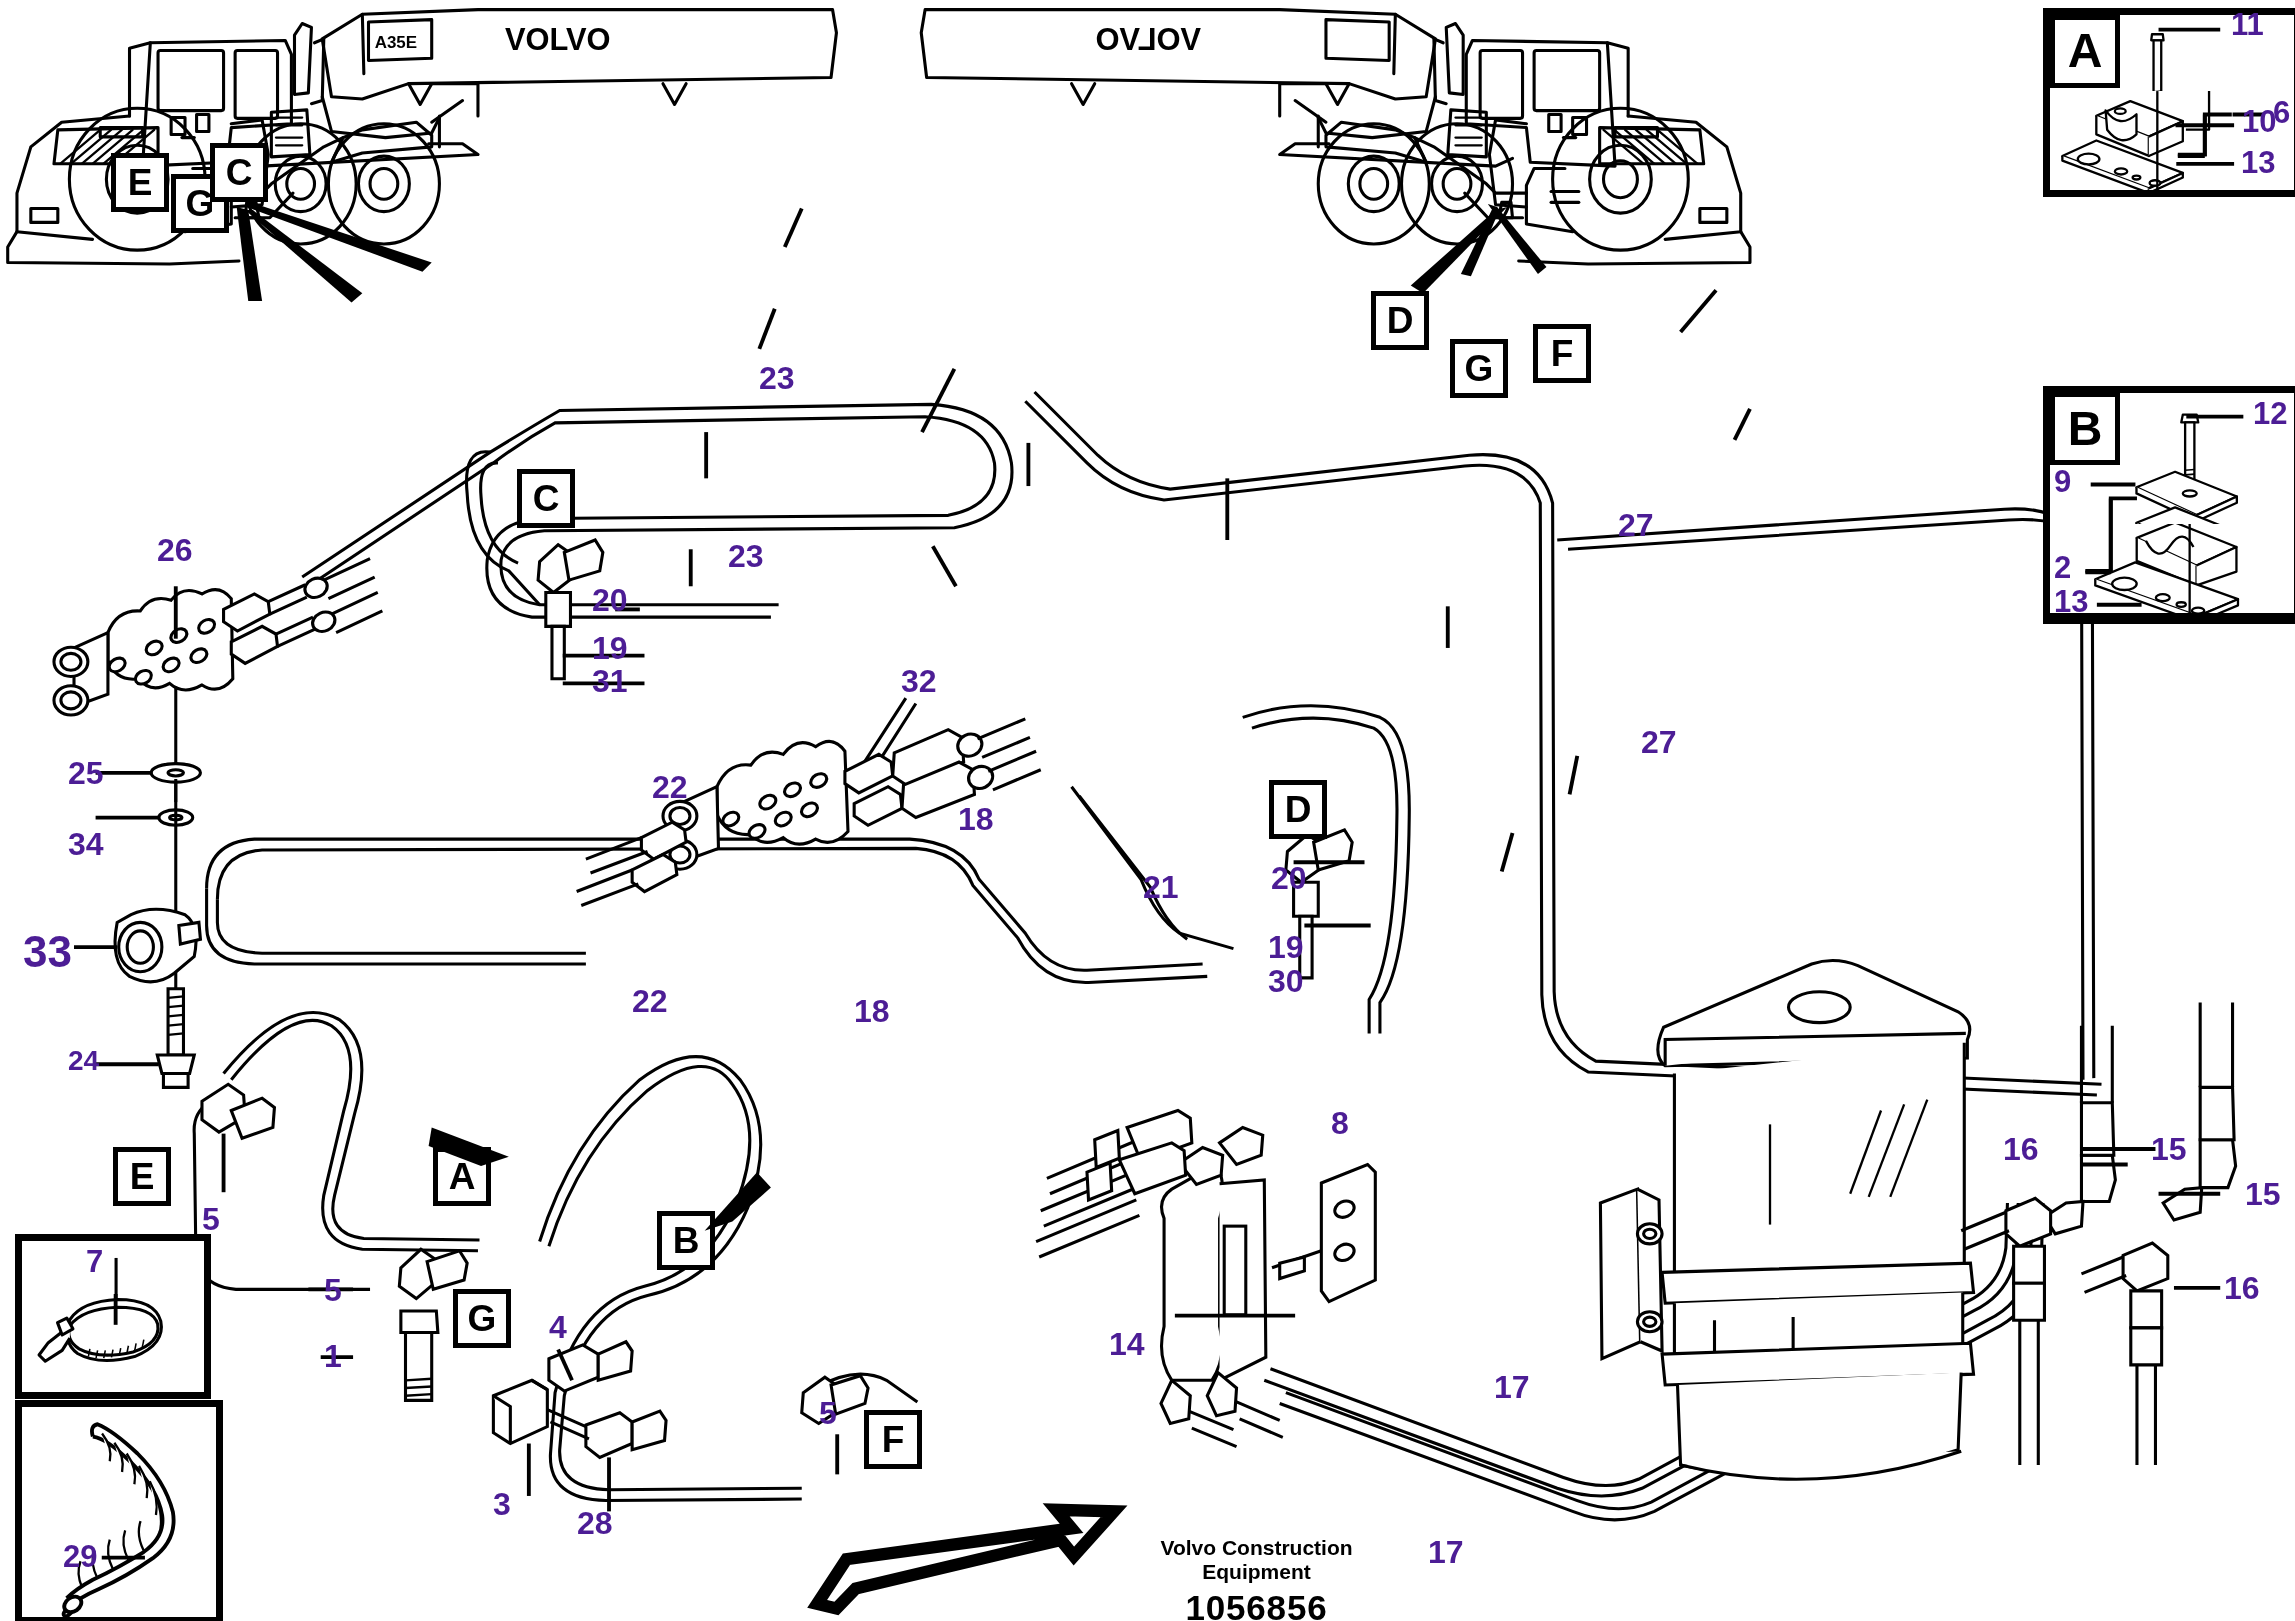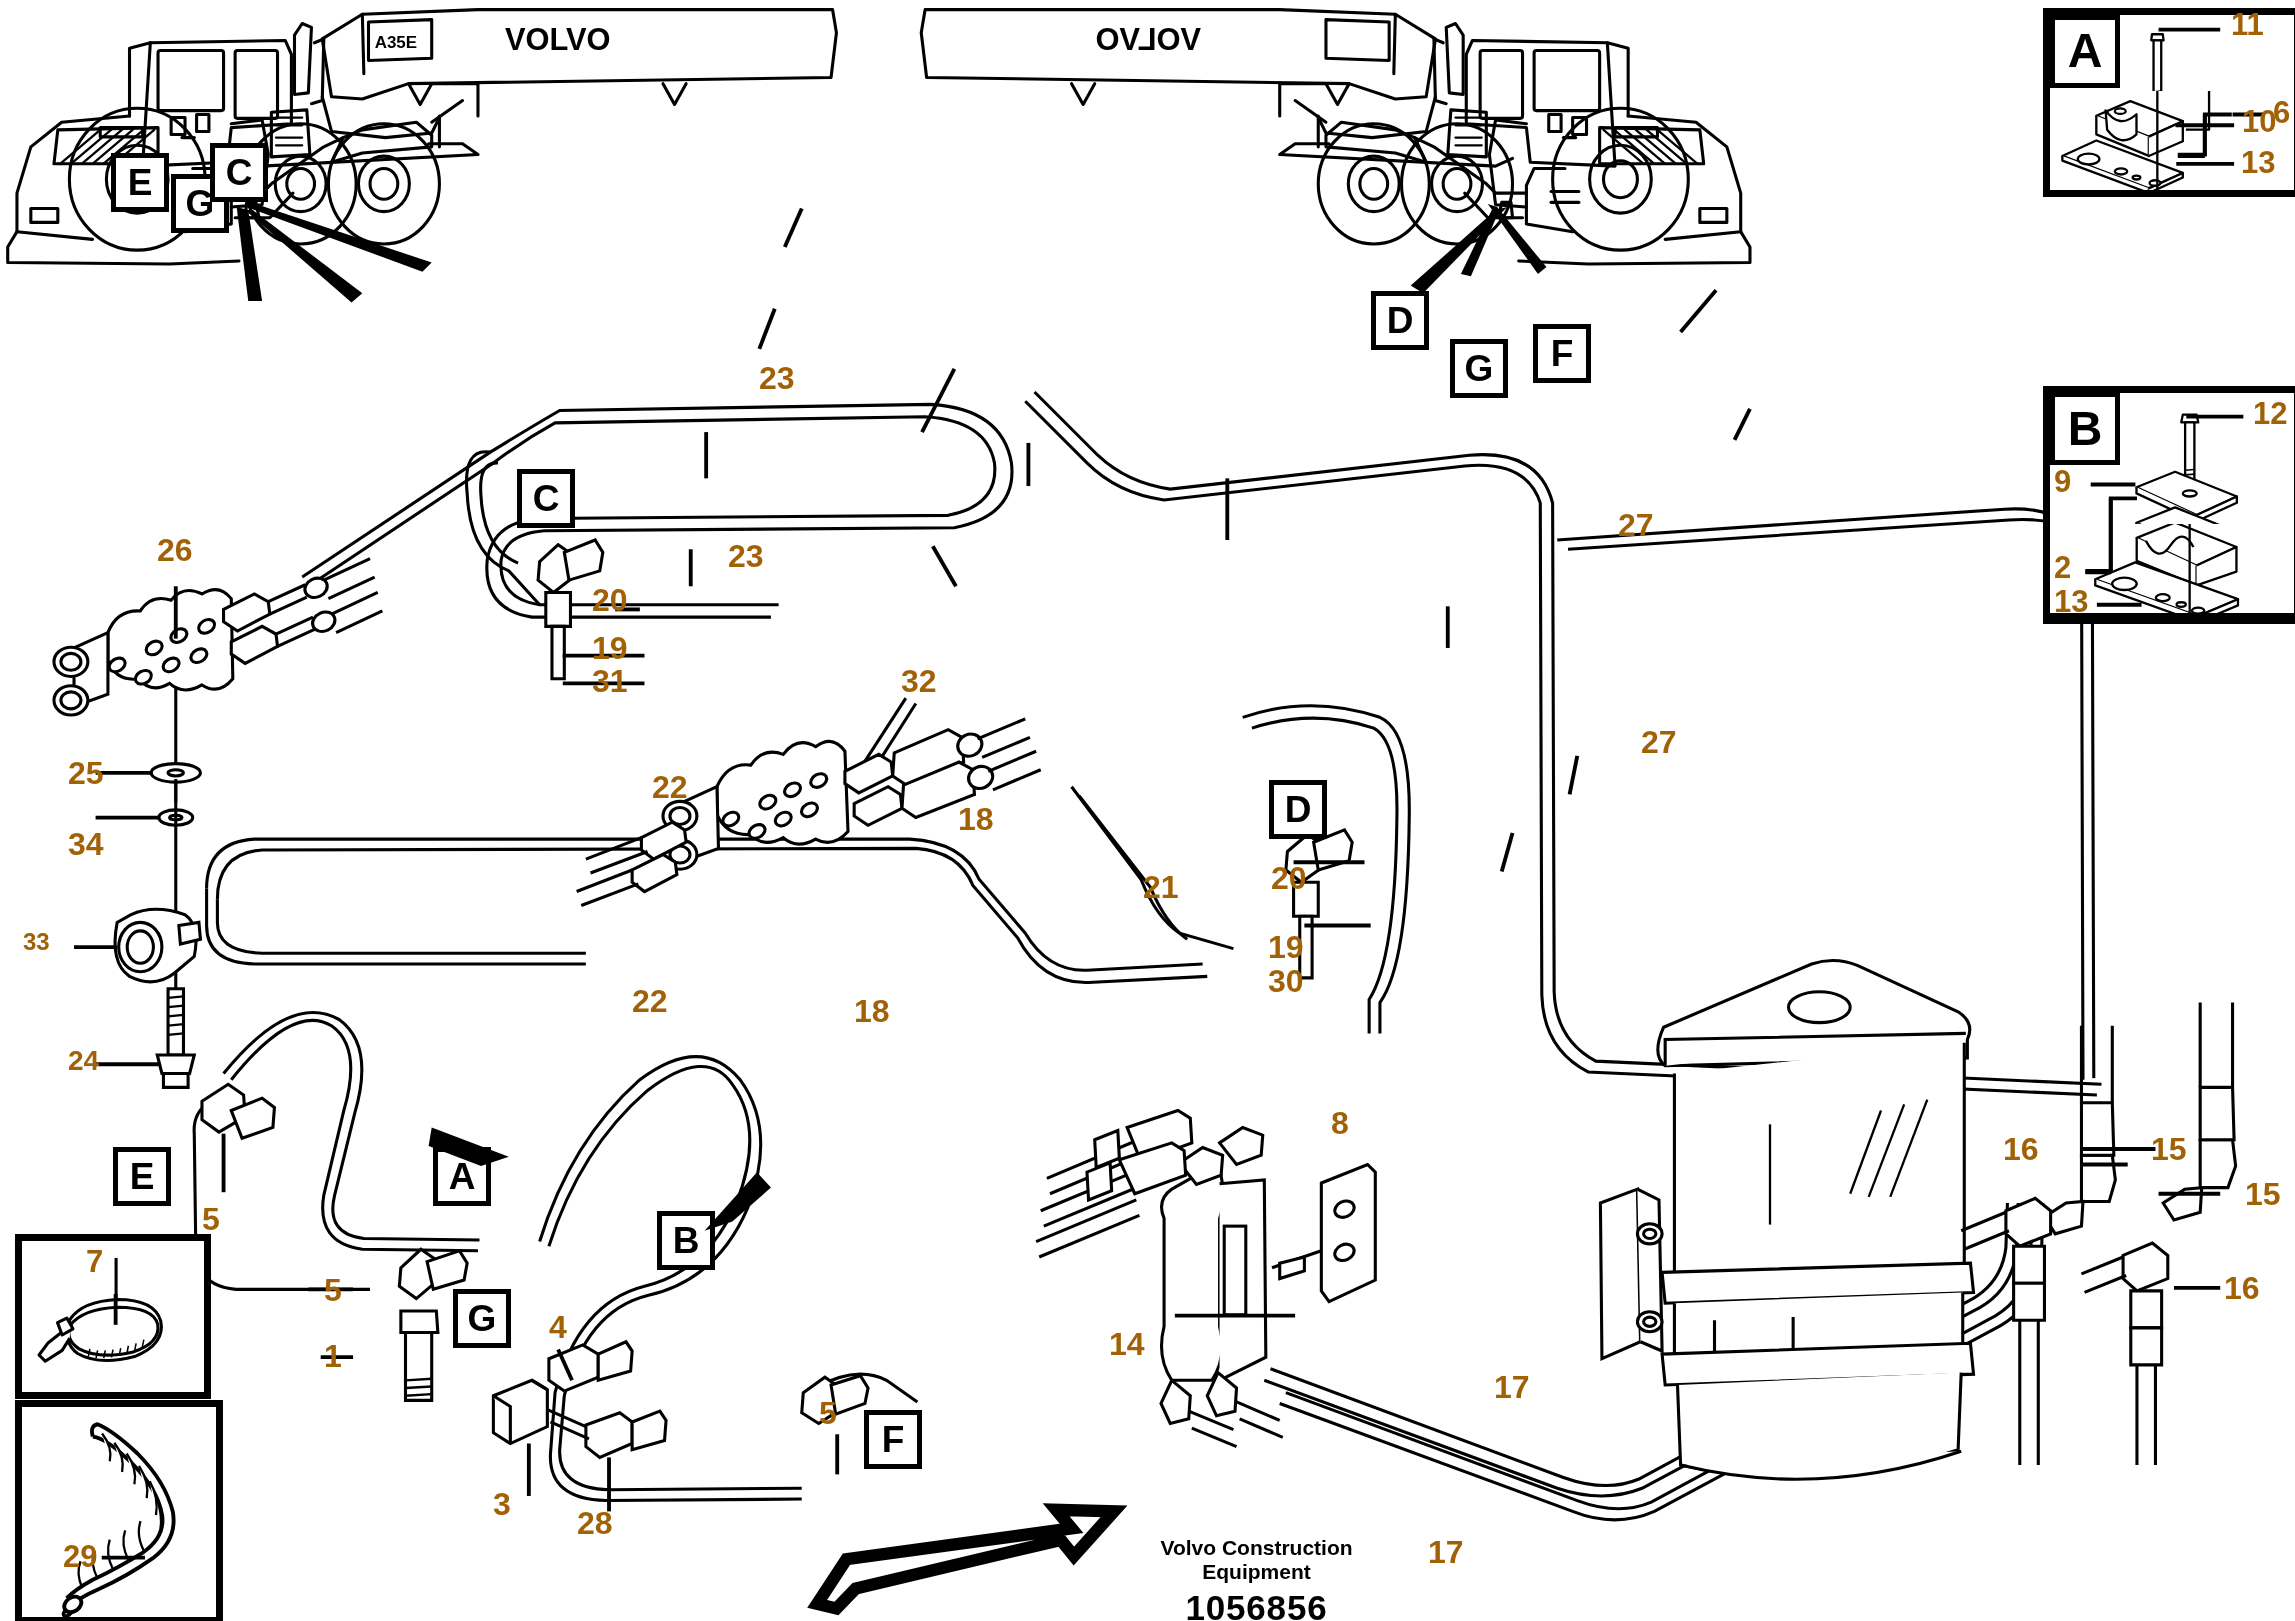--- a/index.html
+++ b/index.html
@@ -2,21 +2,21 @@
 <html style="font-size:12.3px"><head>
 <meta charset="utf-8">
 <style>
   html,body{margin:0;padding:0;background:#fff;}
   body{font-family:"Liberation Sans",sans-serif;}
   #sheet{position:relative;width:2295px;height:1622px;background:#fff;overflow:hidden;}
   svg.layer{position:absolute;left:0;top:0;width:2295px;height:1622px;}
   .callout{position:absolute;border:5.4px solid #000;background:#fff;
            display:flex;align-items:center;justify-content:center;
            font-weight:bold;line-height:1;color:#000;}
-  .num{position:absolute;font-weight:bold;color:#a16207;line-height:1;white-space:nowrap;}
+  .num{position:absolute;font-weight:bold;color:#4c1d95;line-height:1;white-space:nowrap;}
   .detailbox{position:absolute;border:7px solid #000;background:#fff;}
   .smallbox{position:absolute;border:7px solid #000;background:#fff;}
   .footer{position:absolute;text-align:center;color:#000;line-height:1.15;}
   .footer .co{font-size:21px;font-weight:bold;}
   .footer .pn{font-size:35px;font-weight:bold;letter-spacing:0.8px;margin-top:3.9px;}
 </style>
 </head>
 <body>
 
 <div id="sheet">
@@ -672,21 +672,21 @@
 <svg class="layer" viewBox="0 0 2977 2103" style="pointer-events:none;">
   <g fill="#000" stroke="none">
     <path d="M624,1512 L660,1500 L560,1462 L556,1486 Z"></path>
     <path d="M914,1596 L950,1584 L1000,1540 L982,1520 Z"></path>
   </g>
 </svg>
 
 <div class="num" style="left:157px;top:534px;font-size:32px;">26</div>
 <div class="num" style="left:68px;top:757px;font-size:32px;">25</div>
 <div class="num" style="left:68px;top:828px;font-size:32px;">34</div>
-<div class="num" style="left:23px;top:930px;font-size:24px;">33</div>
+<div class="num" style="left:23px;top:930px;font-size:44px;">33</div>
 <div class="num" style="left:68px;top:1047px;font-size:28px;">24</div>
 
 <div class="num" style="left:759px;top:362px;font-size:32px;">23</div>
 <div class="num" style="left:728px;top:540px;font-size:32px;">23</div>
 <div class="num" style="left:592px;top:584px;font-size:32px;">20</div>
 <div class="num" style="left:592px;top:632px;font-size:32px;">19</div>
 <div class="num" style="left:592px;top:665px;font-size:32px;">31</div>
 
 <div class="num" style="left:652px;top:771px;font-size:32px;">22</div>
 <div class="num" style="left:632px;top:985px;font-size:32px;">22</div>

